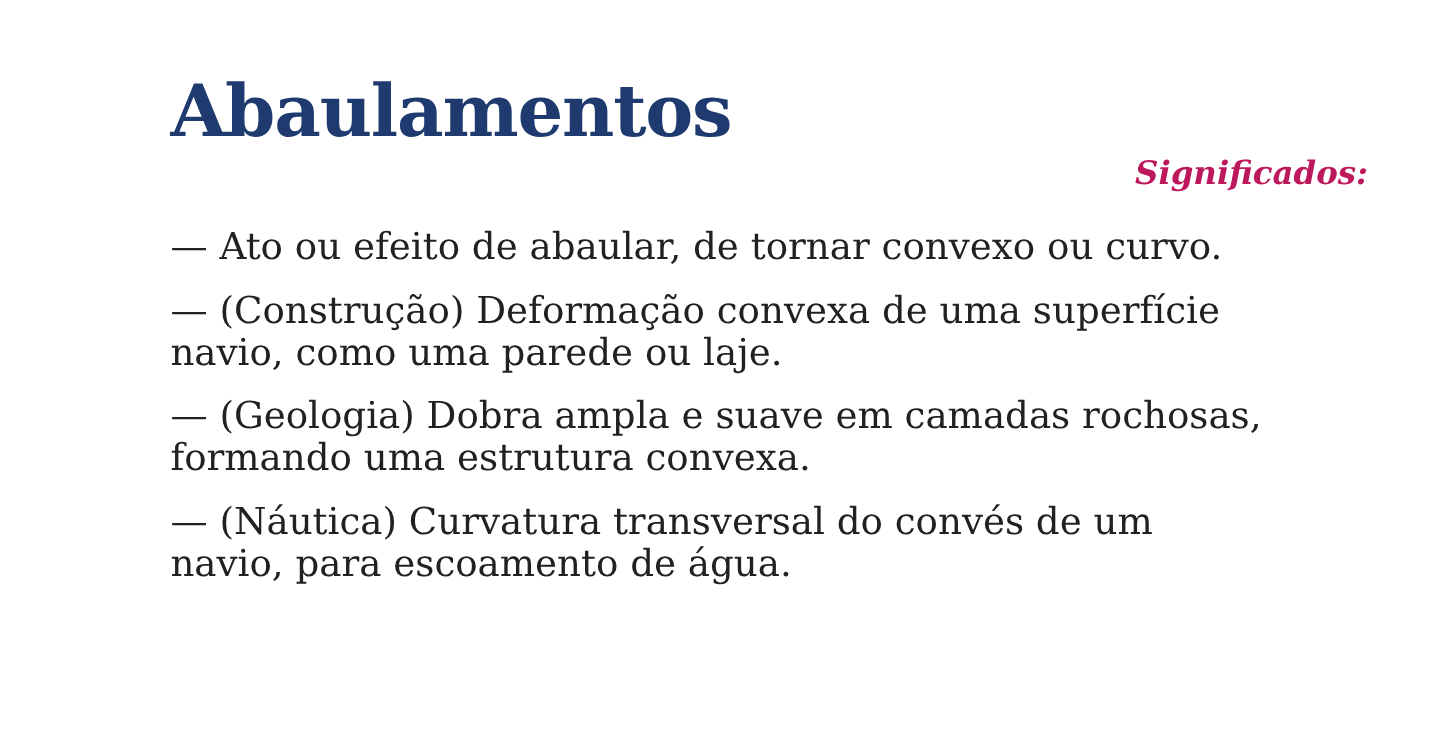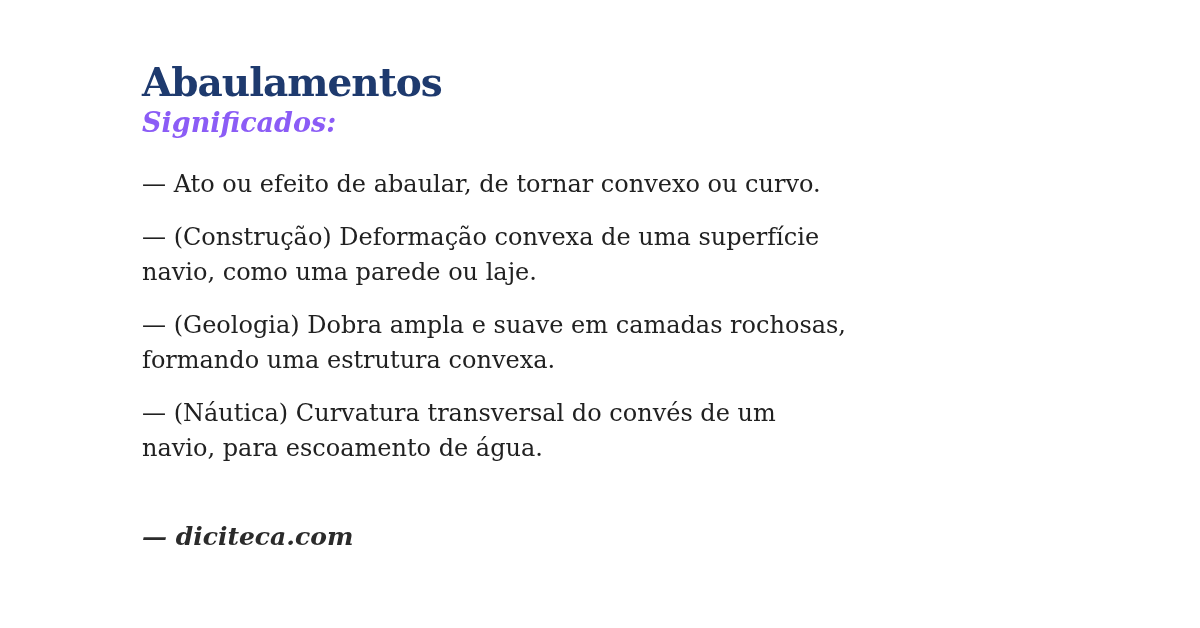--- a/index.html
+++ b/index.html
@@ -17,42 +17,43 @@
     box-sizing: border-box;
     width: 1200px;
     height: 628px;
     padding: 62px 60px 0 142px;
     background: #ffffff;
   }
   .title {
     margin: 0;
     font-family: "DejaVu Serif", serif;
     font-weight: 700;
-    font-size: 39px;
+    font-size: 60px;
     line-height: 1.05;
     color: #1e3a6e;
     letter-spacing: -1px;
   }
   .subtitle {
     margin: 4px 0 16px 0;
     font-family: "DejaVu Serif", serif;
     font-style: italic;
     font-weight: 700;
     font-size: 27px;
     line-height: 1.2;
-    color: #8b5cf6;
+    color: #be185d;
+    text-align: right;
   }
   .definitions {
     margin-top: 28px;
   }
   .def {
     margin: 15px 0 18px 0;
     font-family: "DejaVu Serif", serif;
     font-weight: 400;
-    font-size: 24px;
+    font-size: 31px;
     line-height: 35px;
     color: #212121;
     white-space: pre-line;
   }
   .attribution {
     margin: 56px 0 0 0;
     font-family: "DejaVu Serif", serif;
     font-style: italic;
     font-weight: 600;
     font-size: 25px;
@@ -71,14 +72,13 @@
   <div class="definitions">
     <p class="def">— Ato ou efeito de abaular, de tornar convexo ou curvo.</p>
     <p class="def">— (Construção) Deformação convexa de uma superfície
 navio, como uma parede ou laje.</p>
     <p class="def">— (Geologia) Dobra ampla e suave em camadas rochosas,
 formando uma estrutura convexa.</p>
     <p class="def">— (Náutica) Curvatura transversal do convés de um
 navio, para escoamento de água.</p>
   </div>
 
-  <p class="attribution">— diciteca.com</p>
 </div>
 
 </body></html>

